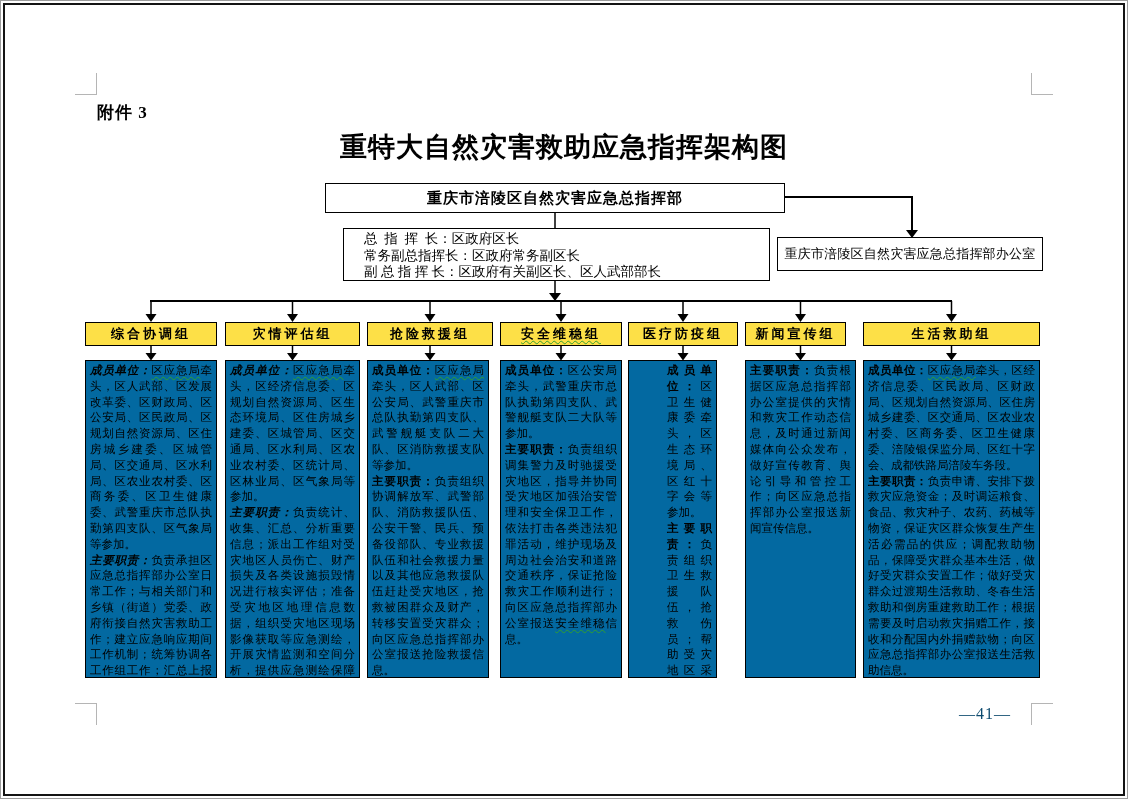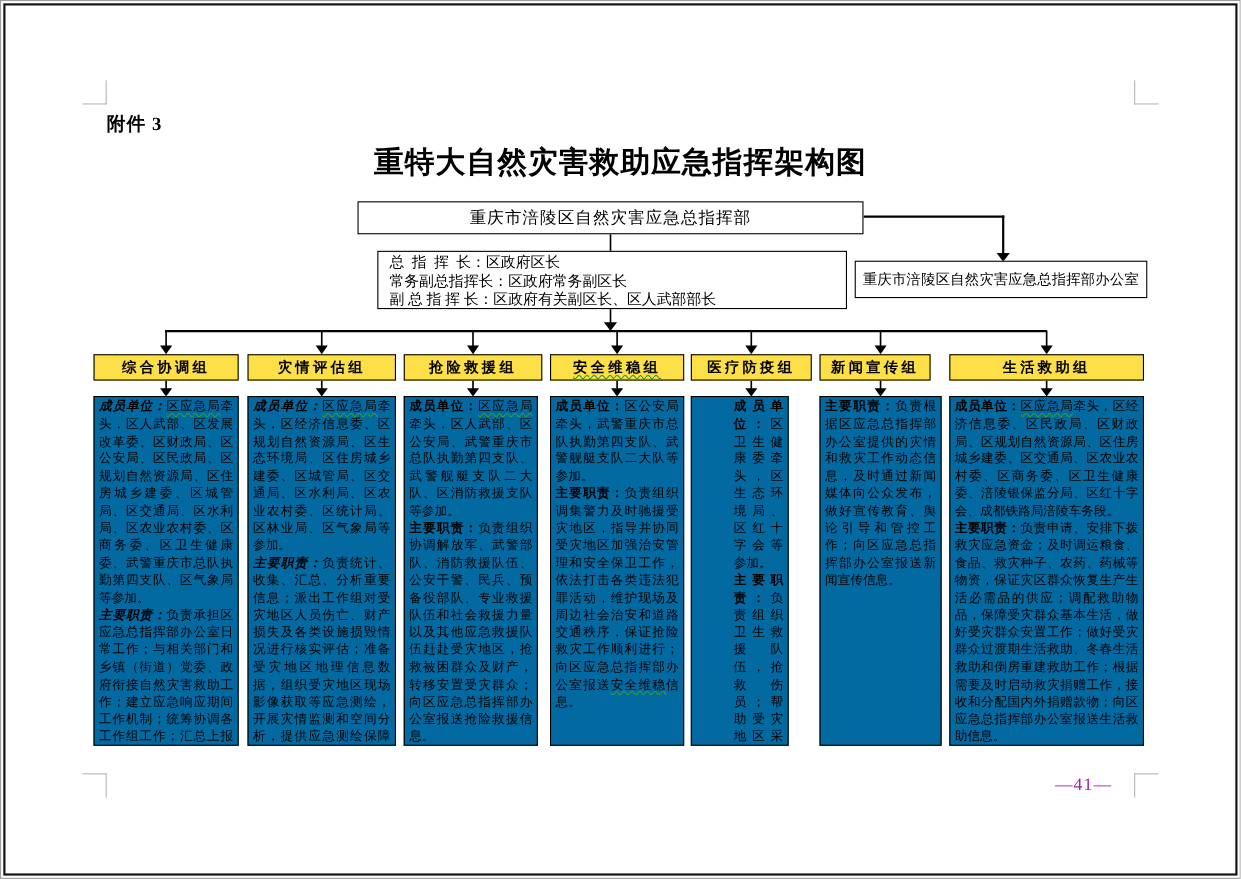--- a/index.html
+++ b/index.html
@@ -22,25 +22,25 @@
   }
   .doc-title {
     position:absolute; left:0; top:129px; width:1128px; text-align:center;
     font-size:27px; font-weight:bold; letter-spacing:1px;
   }
 
   .box { position:absolute; border:1.5px solid #000; background:#fff; box-sizing:border-box; }
   .hq-box {
     left:325px; top:183px; width:460px; height:30px;
     display:flex; align-items:center; justify-content:center;
-    font-size:15px; font-weight:normal; letter-spacing:1px;
+    font-size:15px; font-weight:bold; letter-spacing:1px;
   }
   .leaders-box {
     left:343px; top:228px; width:427px; height:53px;
-    font-size:13.5px; line-height:16.5px; padding:2px 0 0 10px; white-space:pre;
+    font-size:13.5px; line-height:16.5px; padding:2px 0 0 20px; white-space:pre;
     font-family:"Liberation Serif", serif;
   }
   .office-box {
     left:777px; top:237px; width:266px; height:34px;
     display:flex; align-items:center; justify-content:center;
     font-size:13px; letter-spacing:0.2px;
   }
 
   .g-title {
     position:absolute; top:322px; height:24px; border:1.5px solid #000; box-sizing:border-box;
@@ -58,21 +58,21 @@
 
   .wavy, .wavy-t {
     text-decoration-line:underline; text-decoration-style:wavy;
     text-decoration-color:#2f9e2f; text-decoration-thickness:1px; text-underline-offset:2px;
   }
 
   .connectors { position:absolute; left:0; top:0; pointer-events:none; }
 
   .page-number {
     position:absolute; left:930px; top:705px; width:110px; text-align:center;
-    font-size:16px; color:#a21caf; font-family:"Liberation Serif", serif; letter-spacing:1px;
+    font-size:16px; color:#0c4a6e; font-family:"Liberation Serif", serif; letter-spacing:1px;
   }
 </style>
 </head>
 <body>
 
 <div class="page">
   <div class="outer-frame"></div>
   <div class="inner-frame"></div>
 
   <div class="corner c-tl"></div>

